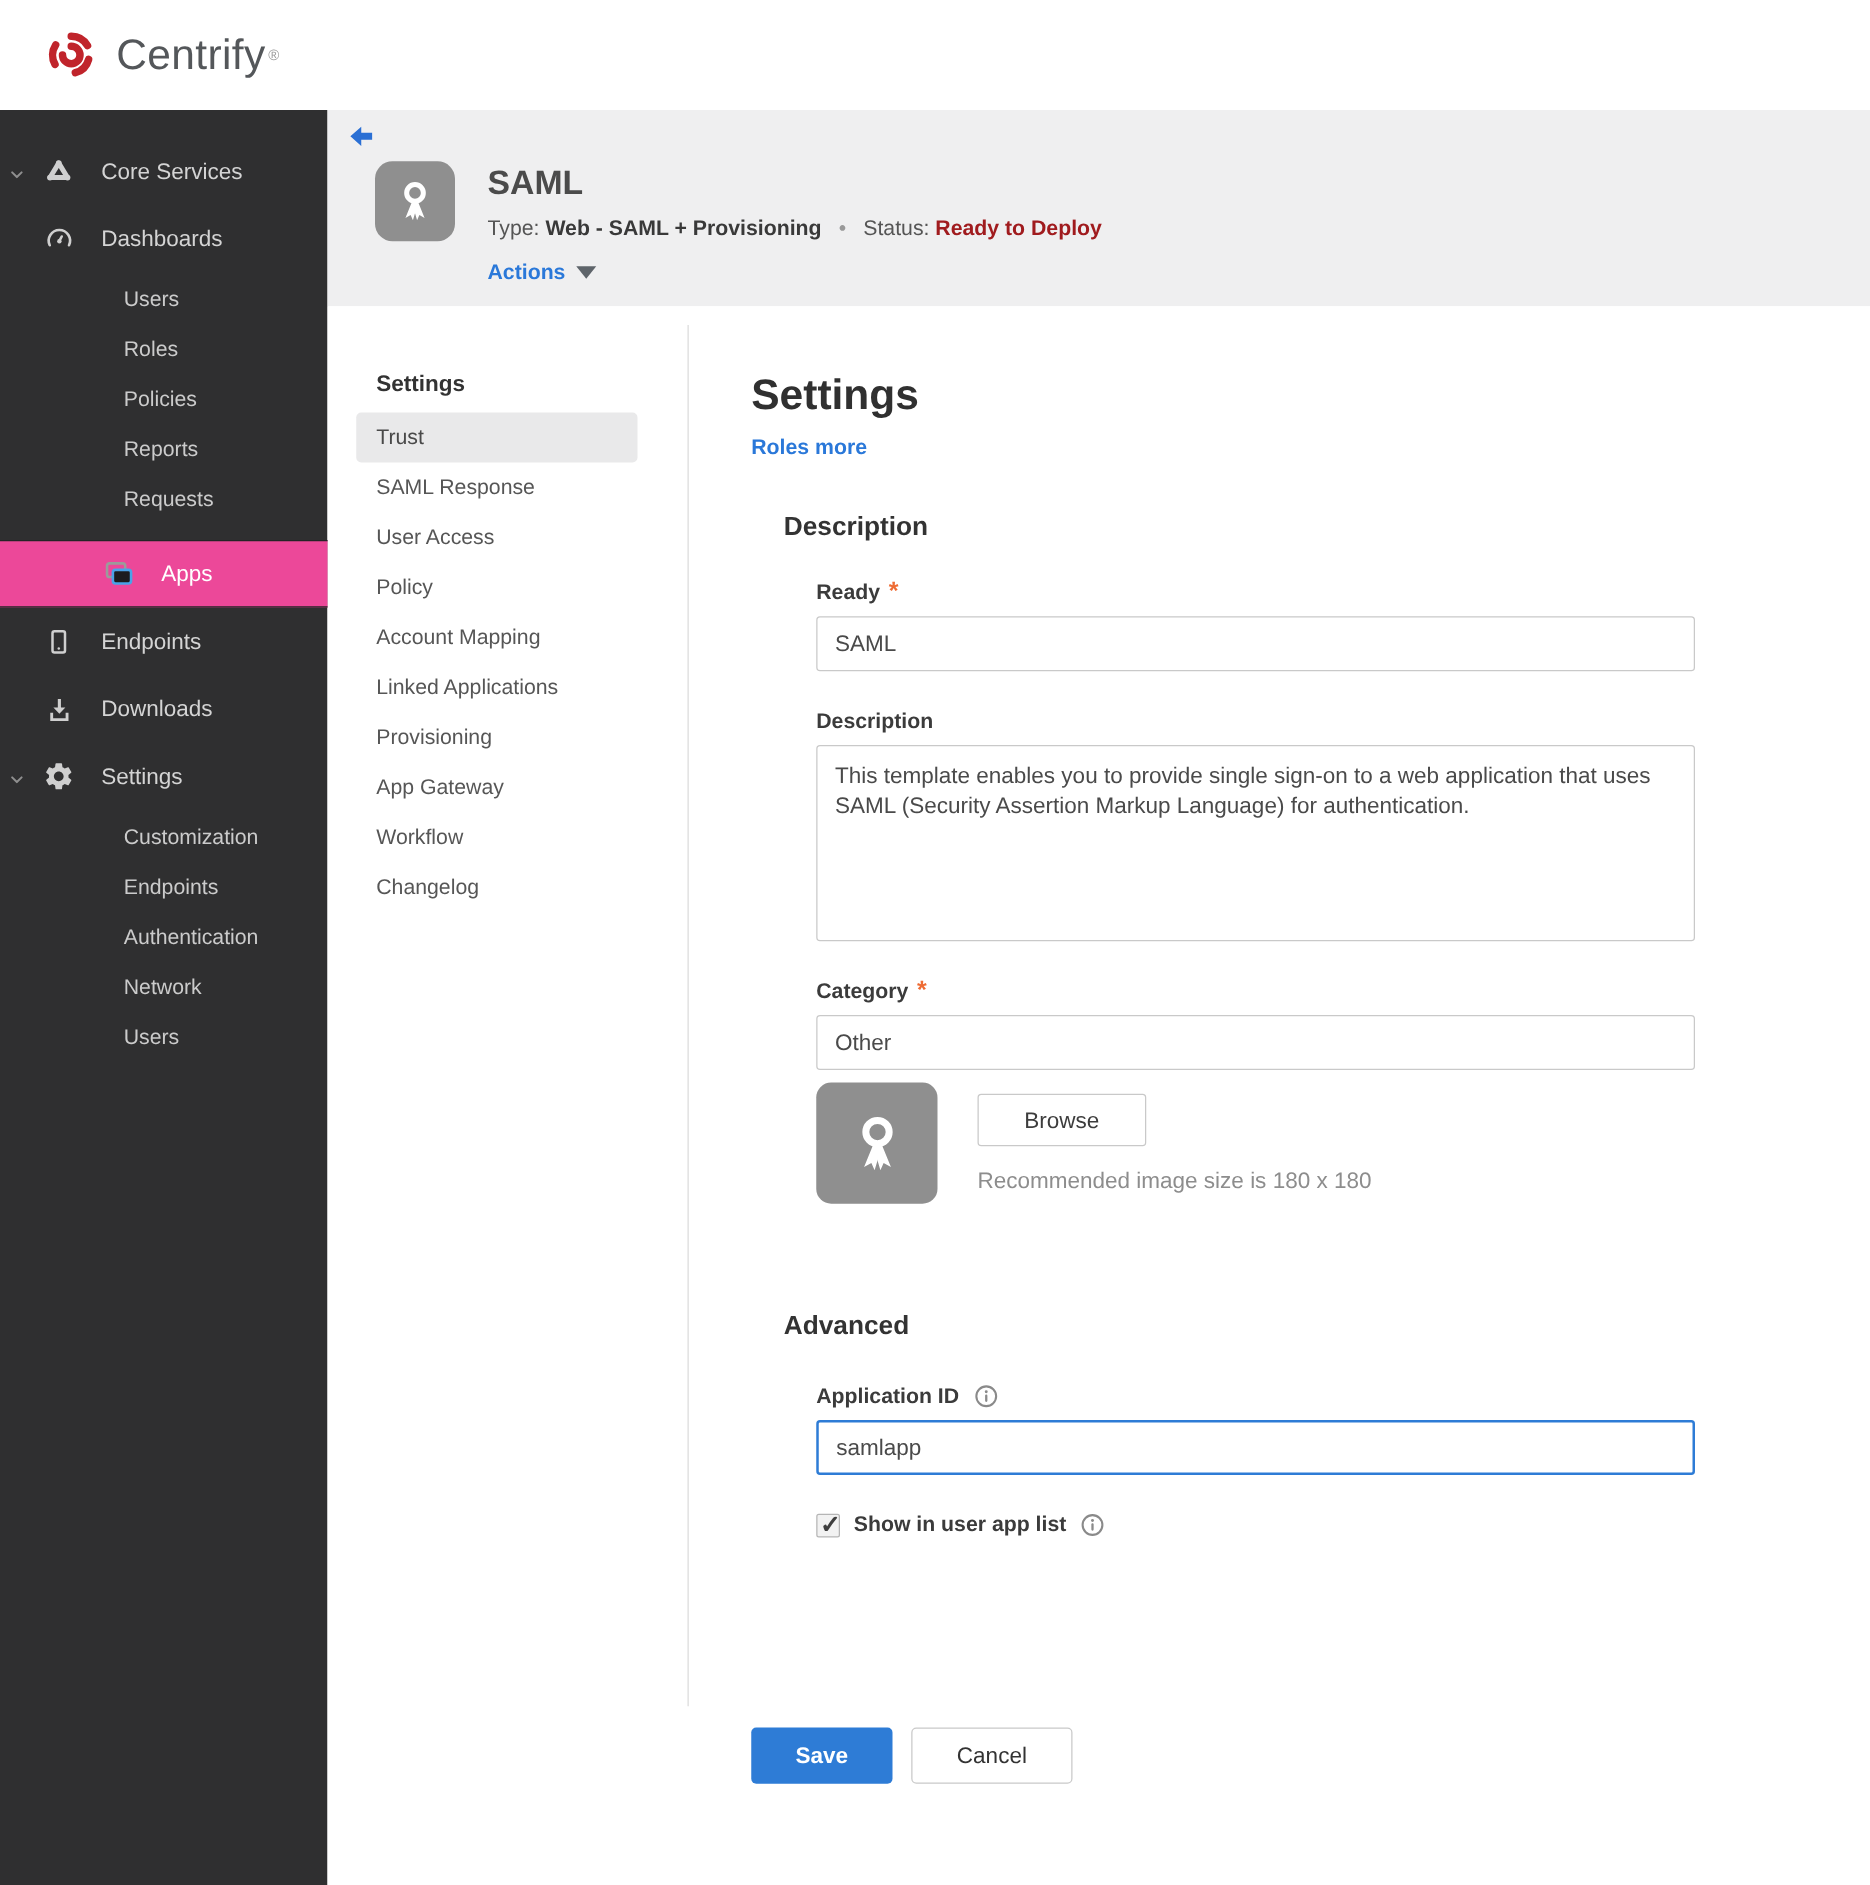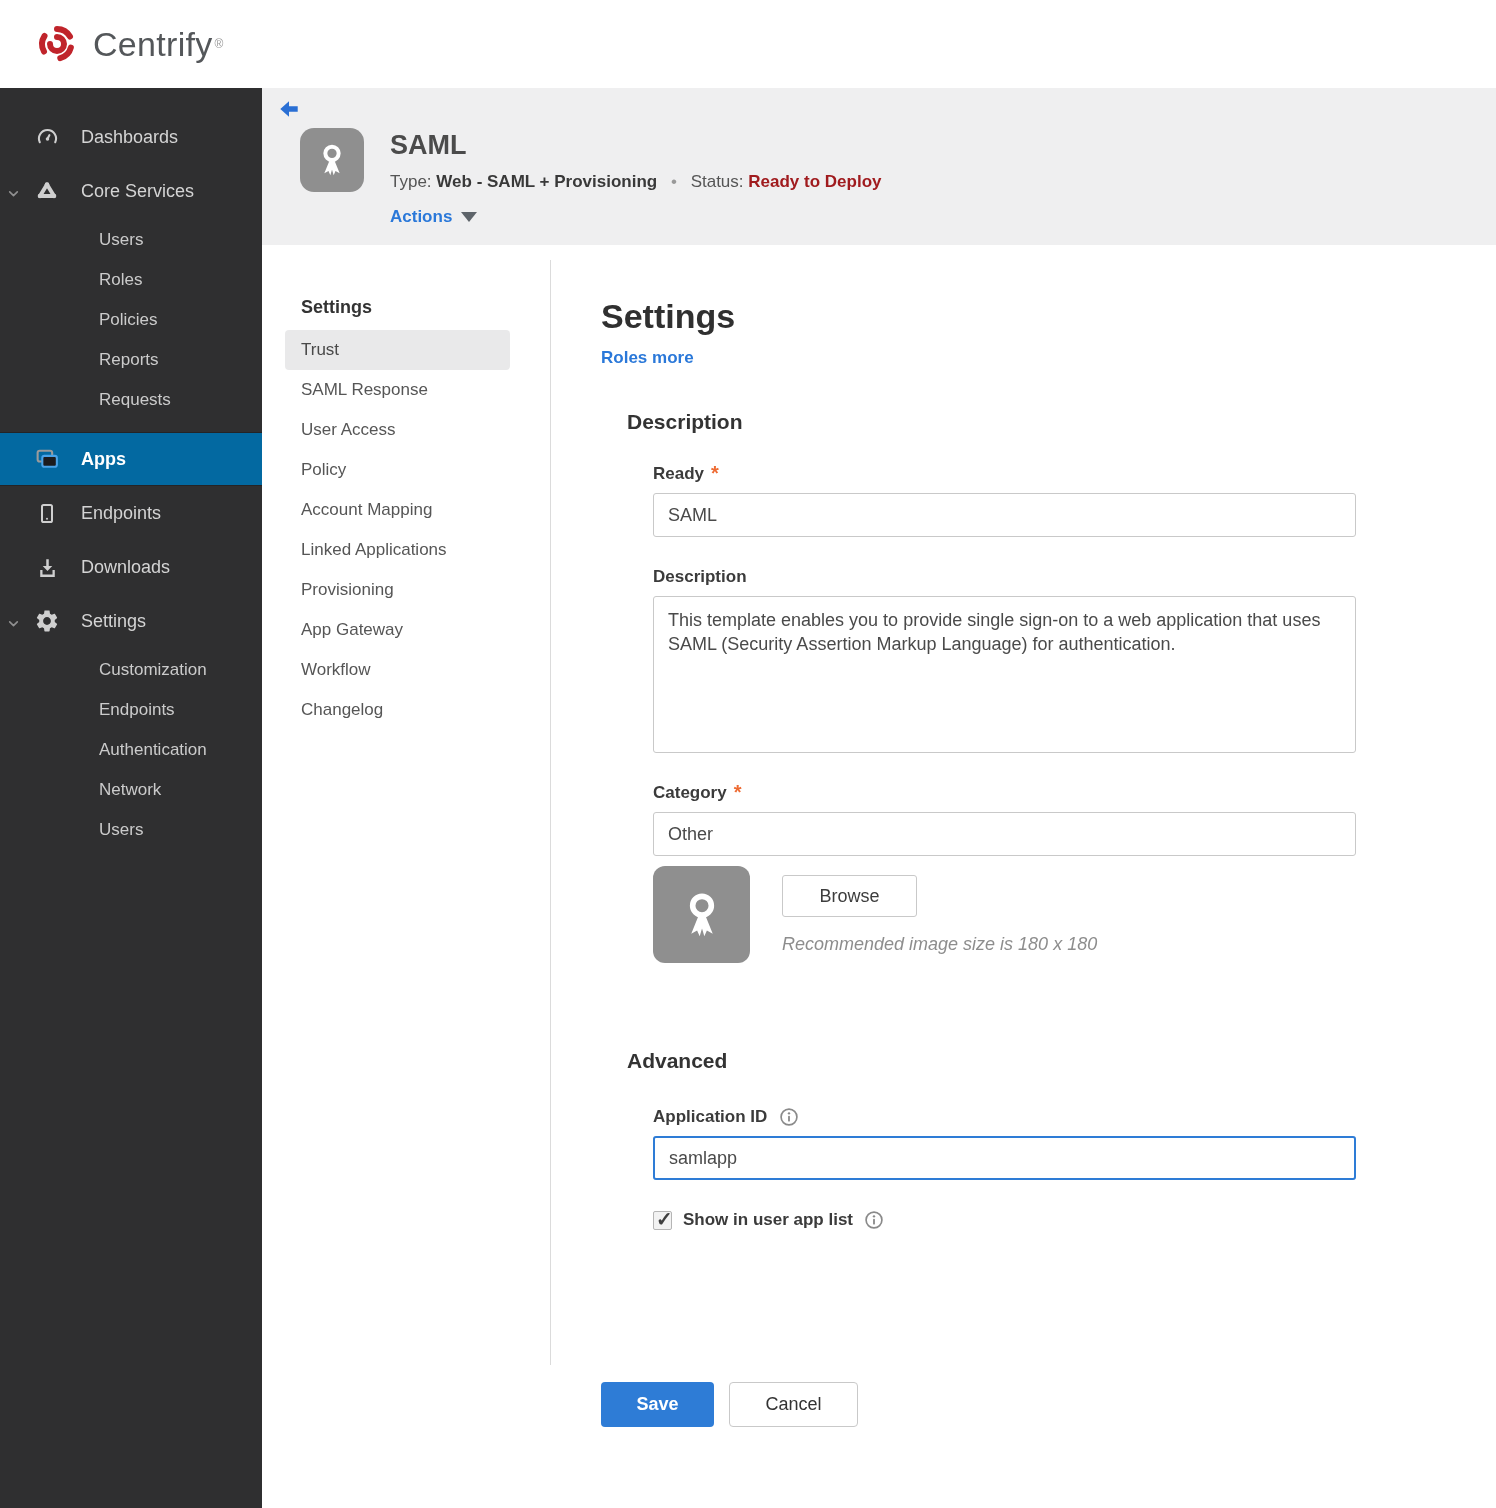--- a/index.html
+++ b/index.html
@@ -15,22 +15,22 @@
   
   .layout { display:flex; min-height:1420px; }
 
   
   .sidebar { width:262px; flex-shrink:0; background:#2f2f30; padding-top:22px; }
   .nav-item { position:relative; display:flex; align-items:center; height:54px;
     font-size:18px; color:#d4d4d4; cursor:pointer; }
   .nav-item .icon { width:28px; margin-left:33px; margin-right:20px;
     display:flex; justify-content:center; align-items:center; }
   .nav-item .chev { position:absolute; left:7px; top:20px; }
-  .nav-item.active { background:#0369a1; color:#fff; font-weight:bold; margin-top:8px;
-    border-top:1px solid #242426; border-bottom:1px solid #242426; }
+  .nav-item.active { background:#ec4899; color:#fff; font-weight:normal; margin-top:8px;
+    border-top:1px solid #242426; border-bottom:1px solid #242426;padding-left:48px; }
   .sub-list { padding:2px 0 4px 0; }
   .sub-item { height:40px; line-height:40px; padding-left:99px; font-size:17px;
     color:#cbcbcb; cursor:pointer; }
 
   
   .content { flex:1; display:flex; flex-direction:column; }
 
   .page-header { background:#efeff0; height:157px; padding:10px 0 0 16px; }
   .back-arrow { display:inline-block; cursor:pointer; }
   .header-main { display:flex; margin-left:22px; margin-top:4px; }
@@ -74,21 +74,21 @@
     border:1px solid #c9c9c9; border-radius:3px; padding:11px 14px; font-size:18px;
     line-height:1.35; color:#4a4a4a; font-family:inherit; resize:none; outline:none; }
 
   .logo-row { margin-top:10px; display:flex; align-items:flex-start; }
   .logo-box { width:97px; height:97px; border-radius:12px; background:#8f8f8f;
     display:flex; align-items:center; justify-content:center; flex-shrink:0; }
   .logo-right { margin-left:32px; display:flex; flex-direction:column; }
   .browse-btn { margin-top:9px; width:135px; height:42px; background:#fff;
     border:1px solid #c9c9c9; border-radius:3px; font-size:18px; color:#3d3d3d;
     font-family:inherit; cursor:pointer; }
-  .logo-hint { margin-top:17px; font-size:18px; color:#8d8d8d;font-style:italic; }
+  .logo-hint { margin-top:17px; font-size:18px; color:#8d8d8d; }
 
   .advanced-heading { margin-top:86px; }
   .label-with-info { margin-top:34px; display:flex; align-items:flex-start; gap:12px; }
   .info-icon { cursor:pointer; display:inline-flex; }
 
   .checkbox-row { margin-top:30px; display:flex; align-items:center; gap:11px; }
   .checkbox { width:19px; height:19px; border:1px solid #b5b5b5; background:#f2f2f2;
     border-radius:2px; position:relative; cursor:pointer; flex-shrink:0; }
   .checkbox.checked::after { content:"\2713"; position:absolute; left:2px; top:-5px;
     font-size:20px; font-weight:bold; color:#3f3f3f; }
@@ -116,45 +116,45 @@
   </span>
   <span class="logo-text">Centrify</span>
   <span class="logo-reg">®</span>
 </div>
 
 <div class="layout">
 
   <div class="sidebar">
 
     <div class="nav-item">
-      <span class="icon">
-        <svg width="25" height="25" viewBox="0 0 24 24" fill="none" stroke="#cfcfcf" stroke-width="2">
-          <path d="M4.6 16.5a8.2 8.2 0 1 1 14.8 0" stroke-linecap="round"></path>
-          <circle cx="12" cy="13.5" r="1.7" fill="#cfcfcf" stroke="none"></circle>
-          <path d="M12 13.2l1.8-3.4" stroke-linecap="round"></path>
-        </svg>
-      </span>
-      <span>Dashboards</span>
-    </div>
-
-    <div class="nav-item">
       <span class="chev">
         <svg width="13" height="13" viewBox="0 0 24 24" fill="none" stroke="#8f8f8f" stroke-width="3" stroke-linecap="round" stroke-linejoin="round">
             <path d="M5 9l7 7 7-7"></path>
           </svg>
       </span>
       <span class="icon">
         <svg width="26" height="24" viewBox="0 0 24 24" fill="none" stroke="#cfcfcf" stroke-width="4" stroke-linejoin="round">
           <path d="M12 5.5L19 17H5z"></path>
           <circle cx="12" cy="5.5" r="2.3" fill="#cfcfcf" stroke="none"></circle>
           <circle cx="19" cy="17" r="2.3" fill="#cfcfcf" stroke="none"></circle>
           <circle cx="5" cy="17" r="2.3" fill="#cfcfcf" stroke="none"></circle>
         </svg>
       </span>
       <span>Core Services</span>
+    </div>
+
+    <div class="nav-item">
+      <span class="icon">
+        <svg width="25" height="25" viewBox="0 0 24 24" fill="none" stroke="#cfcfcf" stroke-width="2">
+          <path d="M4.6 16.5a8.2 8.2 0 1 1 14.8 0" stroke-linecap="round"></path>
+          <circle cx="12" cy="13.5" r="1.7" fill="#cfcfcf" stroke="none"></circle>
+          <path d="M12 13.2l1.8-3.4" stroke-linecap="round"></path>
+        </svg>
+      </span>
+      <span>Dashboards</span>
     </div>
 
     <div class="sub-list">
       <div class="sub-item">Users</div>
       <div class="sub-item">Roles</div>
       <div class="sub-item">Policies</div>
       <div class="sub-item">Reports</div>
       <div class="sub-item">Requests</div>
     </div>
 

